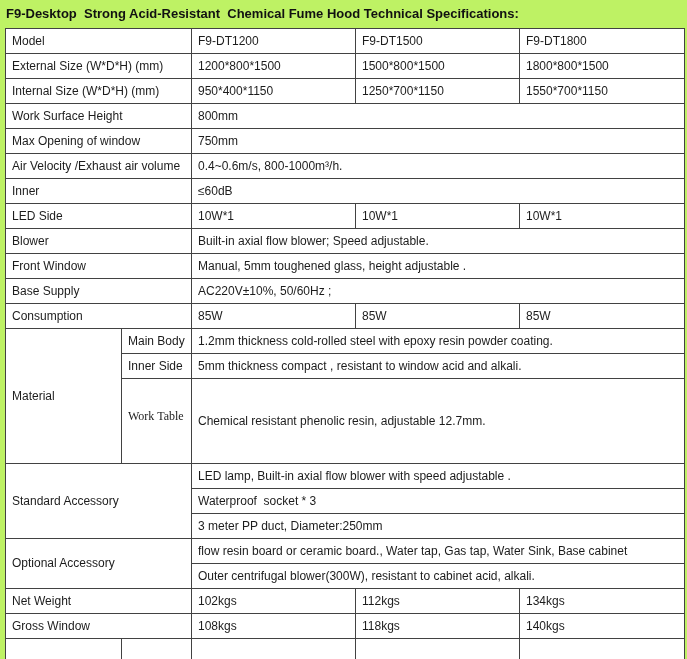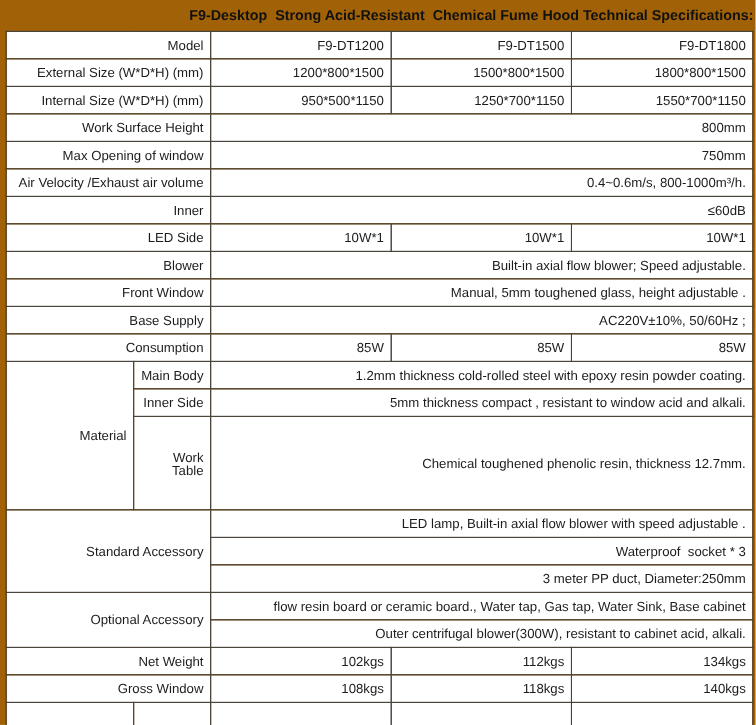--- a/index.html
+++ b/index.html
@@ -1,35 +1,35 @@
 <!DOCTYPE html>
 <html><head>
 <meta charset="utf-8">
 <style>
   html,body { margin:0; padding:0; background:#ffffff; }
   body { font-family:"Liberation Sans", sans-serif; color:#1c1c1c; }
-  .page { width:687px; height:659px; box-sizing:border-box; padding:4px 2px 0 5px; overflow:hidden; background:#a16207;text-align:right; }
+  .page { width:687px; height:659px; box-sizing:border-box; padding:4px 2px 0 5px; overflow:hidden; background:#bef264; }
   .doc-title { font-size:13px; font-weight:bold; margin:2px 0 7px 1px; white-space:pre-wrap; color:#111; }
   table.spec { border-collapse:collapse; width:679px; table-layout:fixed; }
   table.spec td {
     border:1px solid #424242;
     font-size:12px;
     line-height:15px;
     padding:0 6px;
     height:25px;
     box-sizing:border-box;
     vertical-align:middle;
     white-space:pre-wrap;
     overflow:hidden;
     color:#1c1c1c;
     background:#fff;
   }
   td.lbl { }
   td.sub { }
-  .clip-box { height:23px; overflow:hidden; line-height:12px; padding-top:1px; }
+  .clip-box { height:23px; overflow:hidden; line-height:12px; padding-top:1px;font-family:Liberation Serif, serif; }
   td.pkg-lbl { padding:0; vertical-align:top; }
 </style>
 </head>
 <body>
 
 <div class="page">
 
   <div class="doc-title">F9-Desktop  Strong Acid-Resistant  Chemical Fume Hood Technical Specifications:</div>
 
   <table class="spec">
@@ -51,21 +51,21 @@
 
       <tr>
         <td colspan="2" class="lbl">External Size (W*D*H) (mm)</td>
         <td>1200*800*1500</td>
         <td>1500*800*1500</td>
         <td>1800*800*1500</td>
       </tr>
 
       <tr>
         <td colspan="2" class="lbl">Internal Size (W*D*H) (mm)</td>
-        <td>950*500*1150</td>
+        <td>950*400*1150</td>
         <td>1250*700*1150</td>
         <td>1550*700*1150</td>
       </tr>
 
       <tr>
         <td colspan="2" class="lbl">Work Surface Height</td>
         <td colspan="3">800mm</td>
       </tr>
 
       <tr>
@@ -120,21 +120,21 @@
 
       <tr>
         <td class="sub">Inner Side</td>
         <td colspan="3">5mm thickness compact , resistant to window acid and alkali.</td>
       </tr>
 
       <tr>
         <td class="sub" style="vertical-align:top">
           <div class="clip-box">Work Table</div>
         </td>
-        <td colspan="3">Chemical toughened phenolic resin, thickness 12.7mm.</td>
+        <td colspan="3">Chemical resistant phenolic resin, adjustable 12.7mm.</td>
       </tr>
 
       <tr>
         <td rowspan="3" colspan="2" class="lbl">Standard Accessory</td>
         <td colspan="3">LED lamp, Built-in axial flow blower with speed adjustable .</td>
       </tr>
 
       <tr>
         <td colspan="3">Waterproof  socket * 3</td>
       </tr>

